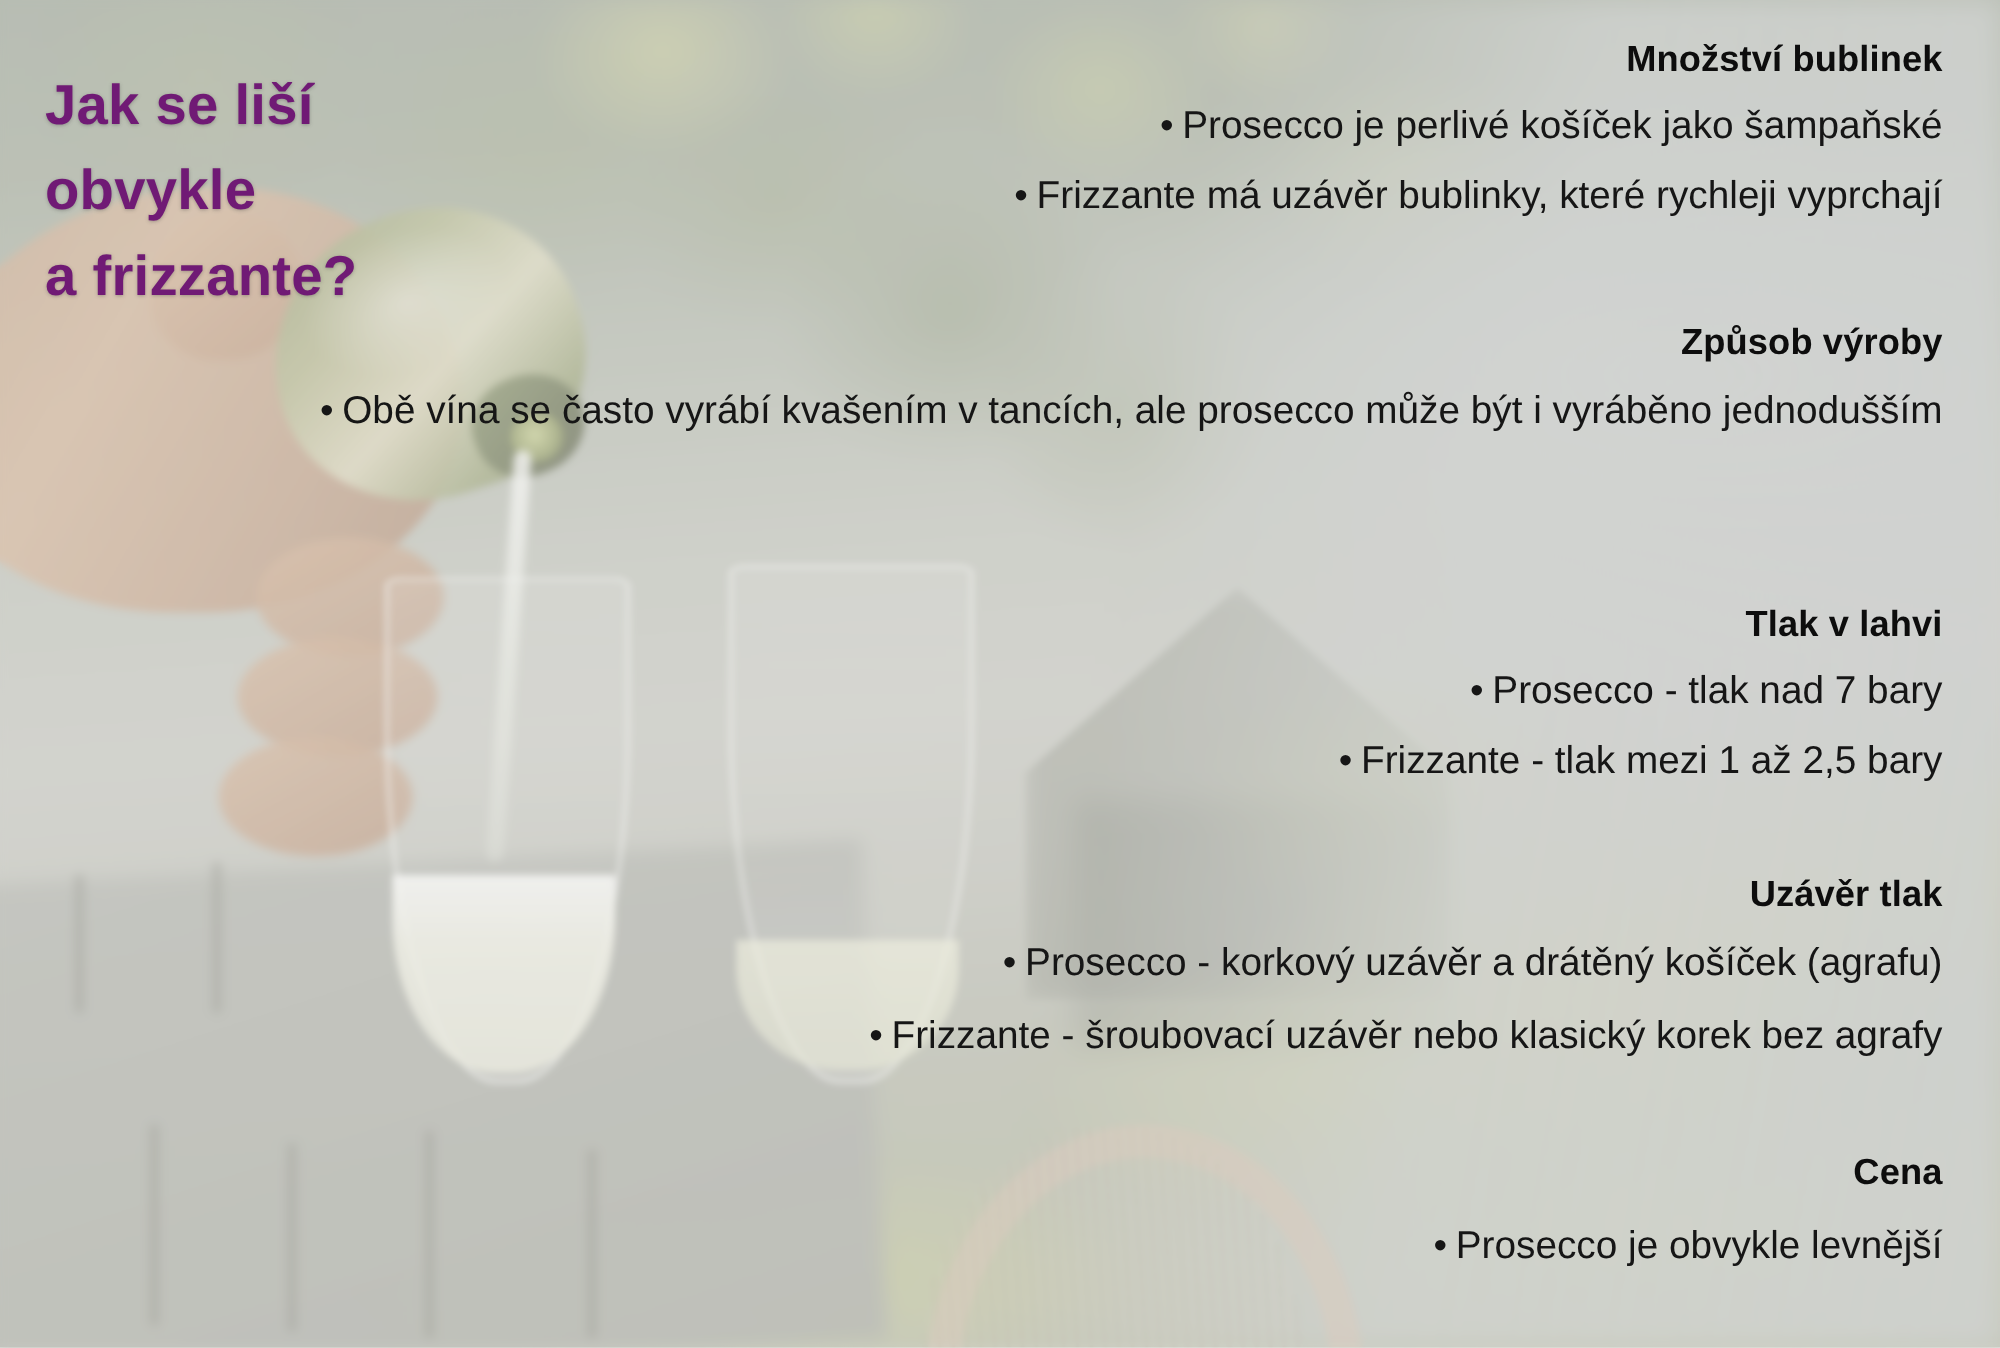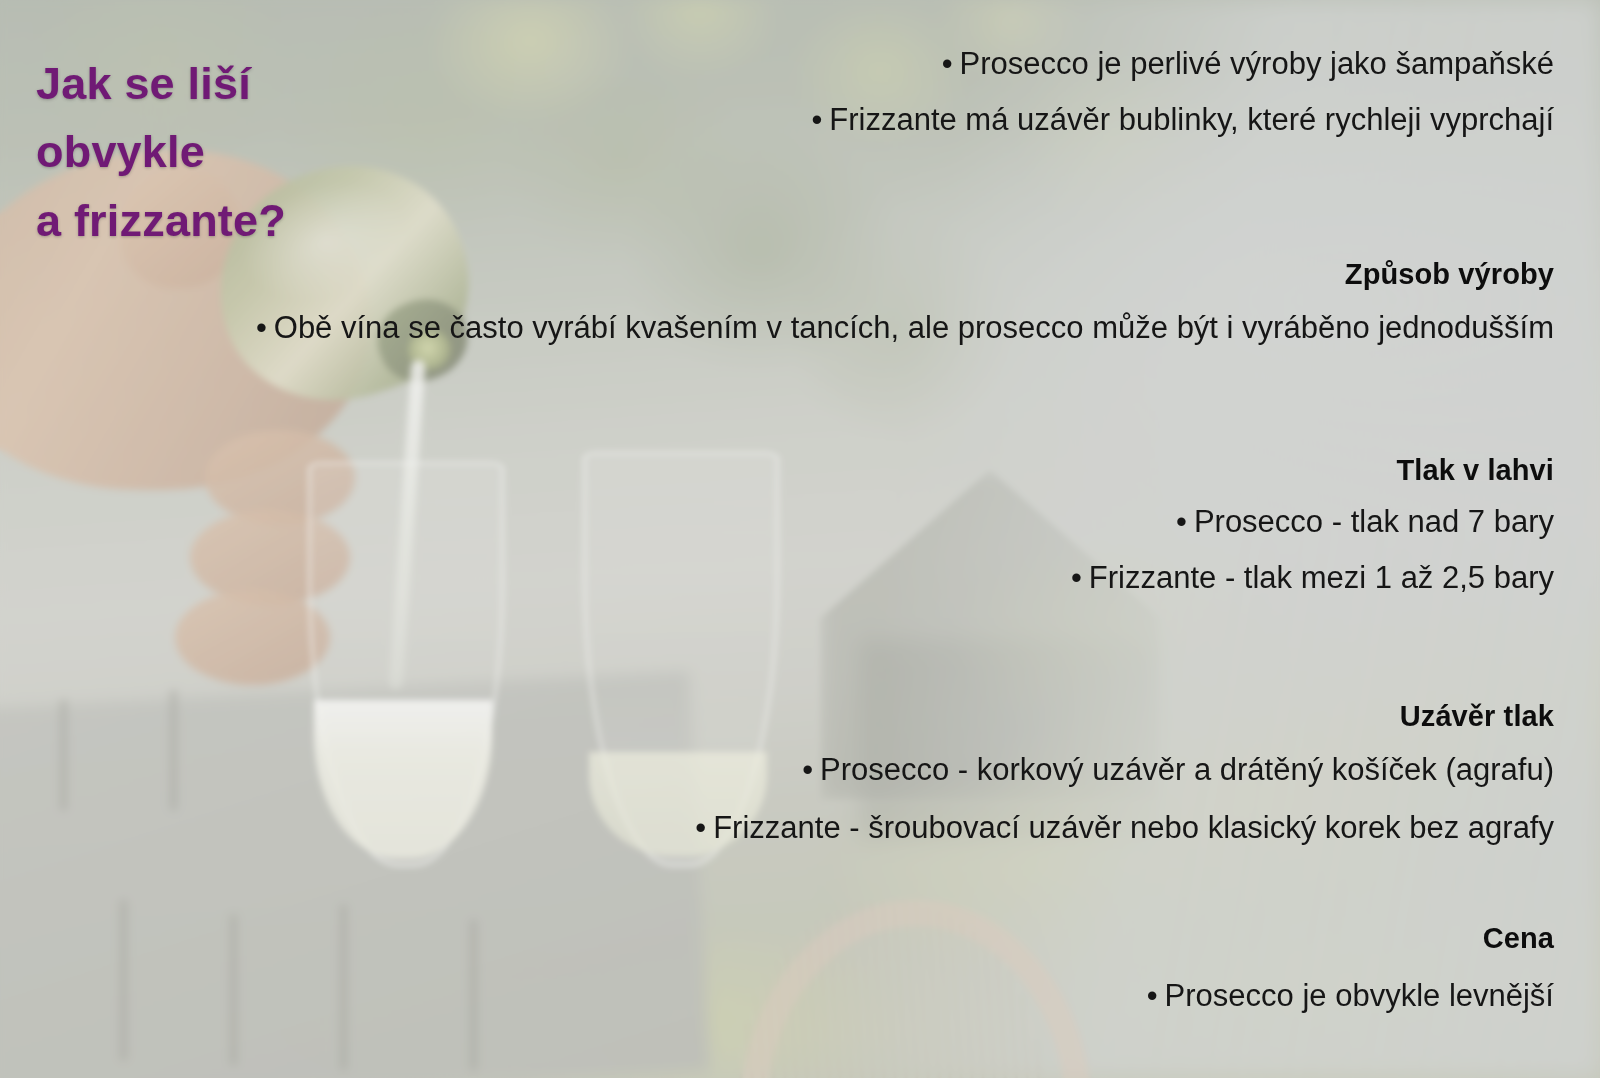--- a/index.html
+++ b/index.html
@@ -301,21 +301,21 @@
     line-height: 1.42;
     color: #161616;
     font-weight: normal;
     white-space: nowrap;
   }
   .bullet .dot { margin-right: 7px; }
   sub { font-size: .62em; }
 
   #sec1 { top: 30px; }
   #sec2 { top: 256px; }
-  #sec3 { top: 452px; text-align: right; }
+  #sec3 { top: 482px; text-align: right; }
   #sec4 { top: 698px; }
   #sec5 { top: 920px; }
   #sec1 .bullet { margin-top: 12px; }
   #sec2 .bullet { margin-top: 14px; }
   #sec3 .bullet { margin-top: 12px; }
   #sec4 .bullet { margin-top: 14px; }
   #sec5 .bullet { margin-top: 18px; }
 </style>
 </head>
 <body>
@@ -366,21 +366,22 @@
 
   <div class="title">
     <span class="ln">Jak se liší</span>
     <span class="ln">obvykle</span>
     <span class="ln">a frizzante?</span>
   </div>
 
   <div class="content">
 
     <div class="section" id="sec1">
-      <div class="bullet"><span class="dot">•</span><span>Prosecco je perlivé výroby jako šampaňské</span></div>
+      <div class="sec-head">Množství bublinek</div>
+      <div class="bullet"><span class="dot">•</span><span>Prosecco je perlivé košíček jako šampaňské</span></div>
       <div class="bullet"><span class="dot">•</span><span>Frizzante má uzávěr bublinky, které rychleji vyprchají</span></div>
     </div>
 
     <div class="section" id="sec2">
       <div class="sec-head">Způsob výroby</div>
       <div class="bullet"><span class="dot">•</span><span>Obě vína se často vyrábí kvašením v tancích, ale prosecco může být i vyráběno jednodušším</span></div>
     </div>
 
     <div class="section" id="sec3">
       <div class="sec-head">Tlak v lahvi</div>

